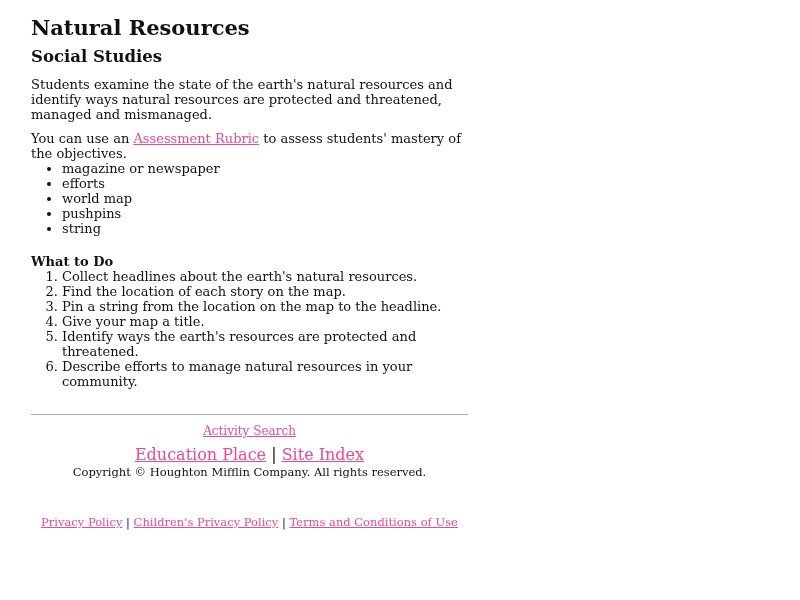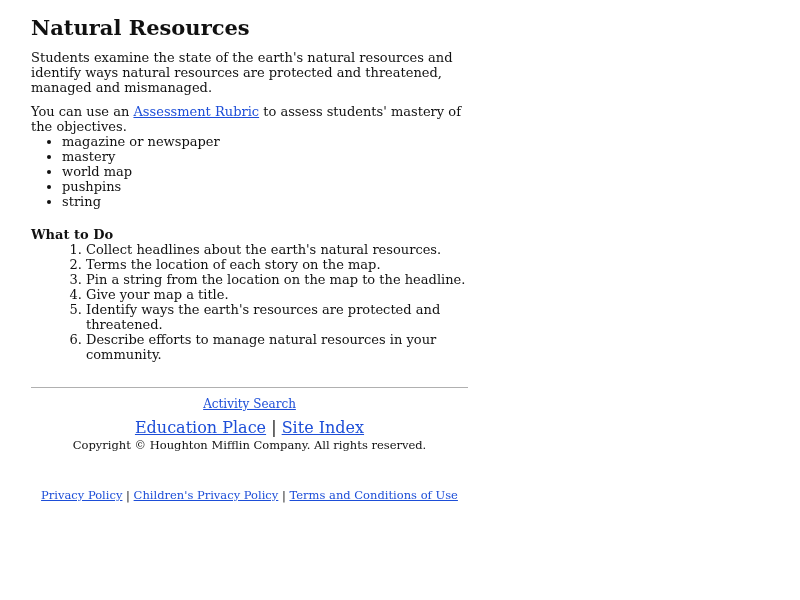--- a/index.html
+++ b/index.html
@@ -5,53 +5,54 @@
   html, body { margin: 0; padding: 0; background: #ffffff; }
   body {
     width: 800px; height: 600px; overflow: hidden;
     font-family: "DejaVu Serif", serif;
     font-size: 13px; color: #111111;
   }
   .page { position: absolute; left: 31px; top: 12px; width: 438px; }
   h1 { font-size: 21px; font-weight: bold; margin: 3px 0 0 0; line-height: 26px; }
   h2 { font-size: 16.5px; font-weight: bold; margin: 5px 0 0 0; line-height: 22px; }
   p { margin: 9px 0 0 0; line-height: 15px; }
-  a { color: #1d4ed8; text-decoration: underline; }
+  a { color: #ec4899; text-decoration: underline; }
   .section-title { font-weight: bold; margin-top: 18px; line-height: 15px; }
   ul, ol { margin: 0; padding-left: 31px; line-height: 15px; }
   ul li { list-style: disc; }
-  ol li { list-style: decimal; margin-left: 24px; }
+  ol li { list-style: decimal; }
   hr.rule { border: none; border-top: 1px solid #b0b0b0; height: 0; margin: 25px 0 0 0; width: 437px; }
   .footer { text-align: center; width: 437px; }
   .footer .row1 { margin-top: 8px; font-size: 12px; line-height: 16px; }
   .footer .row2 { margin-top: 8px; font-size: 16px; line-height: 16px; }
   .footer .copy { margin-top: 3px; font-size: 11.5px; line-height: 13px; text-align: center; }
   .footer .legal { font-size: 11.5px; line-height: 14px; margin-top: 36px; }
 </style>
 </head>
 <body>
 
 <div class="page">
   <h1>Natural Resources</h1>
+  <h2>Social Studies</h2>
 
   <p>Students examine the state of the earth's natural resources and identify ways natural resources are protected and threatened, managed and mismanaged.</p>
   <p><span>You can use an </span><a href="#">Assessment Rubric</a><span> to assess students' mastery of the objectives.</span></p>
 
   <ul>
     <li>magazine or newspaper</li>
-    <li>mastery</li>
+    <li>efforts</li>
     <li>world map</li>
     <li>pushpins</li>
     <li>string</li>
   </ul>
 
   <div class="section-title">What to Do</div>
   <ol>
     <li>Collect headlines about the earth's natural resources.</li>
-    <li>Terms the location of each story on the map.</li>
+    <li>Find the location of each story on the map.</li>
     <li>Pin a string from the location on the map to the headline.</li>
     <li>Give your map a title.</li>
     <li>Identify ways the earth's resources are protected and threatened.</li>
     <li>Describe efforts to manage natural resources in your community.</li>
   </ol>
 
   <hr class="rule">
 
   <div class="footer">
     <div class="row1">

